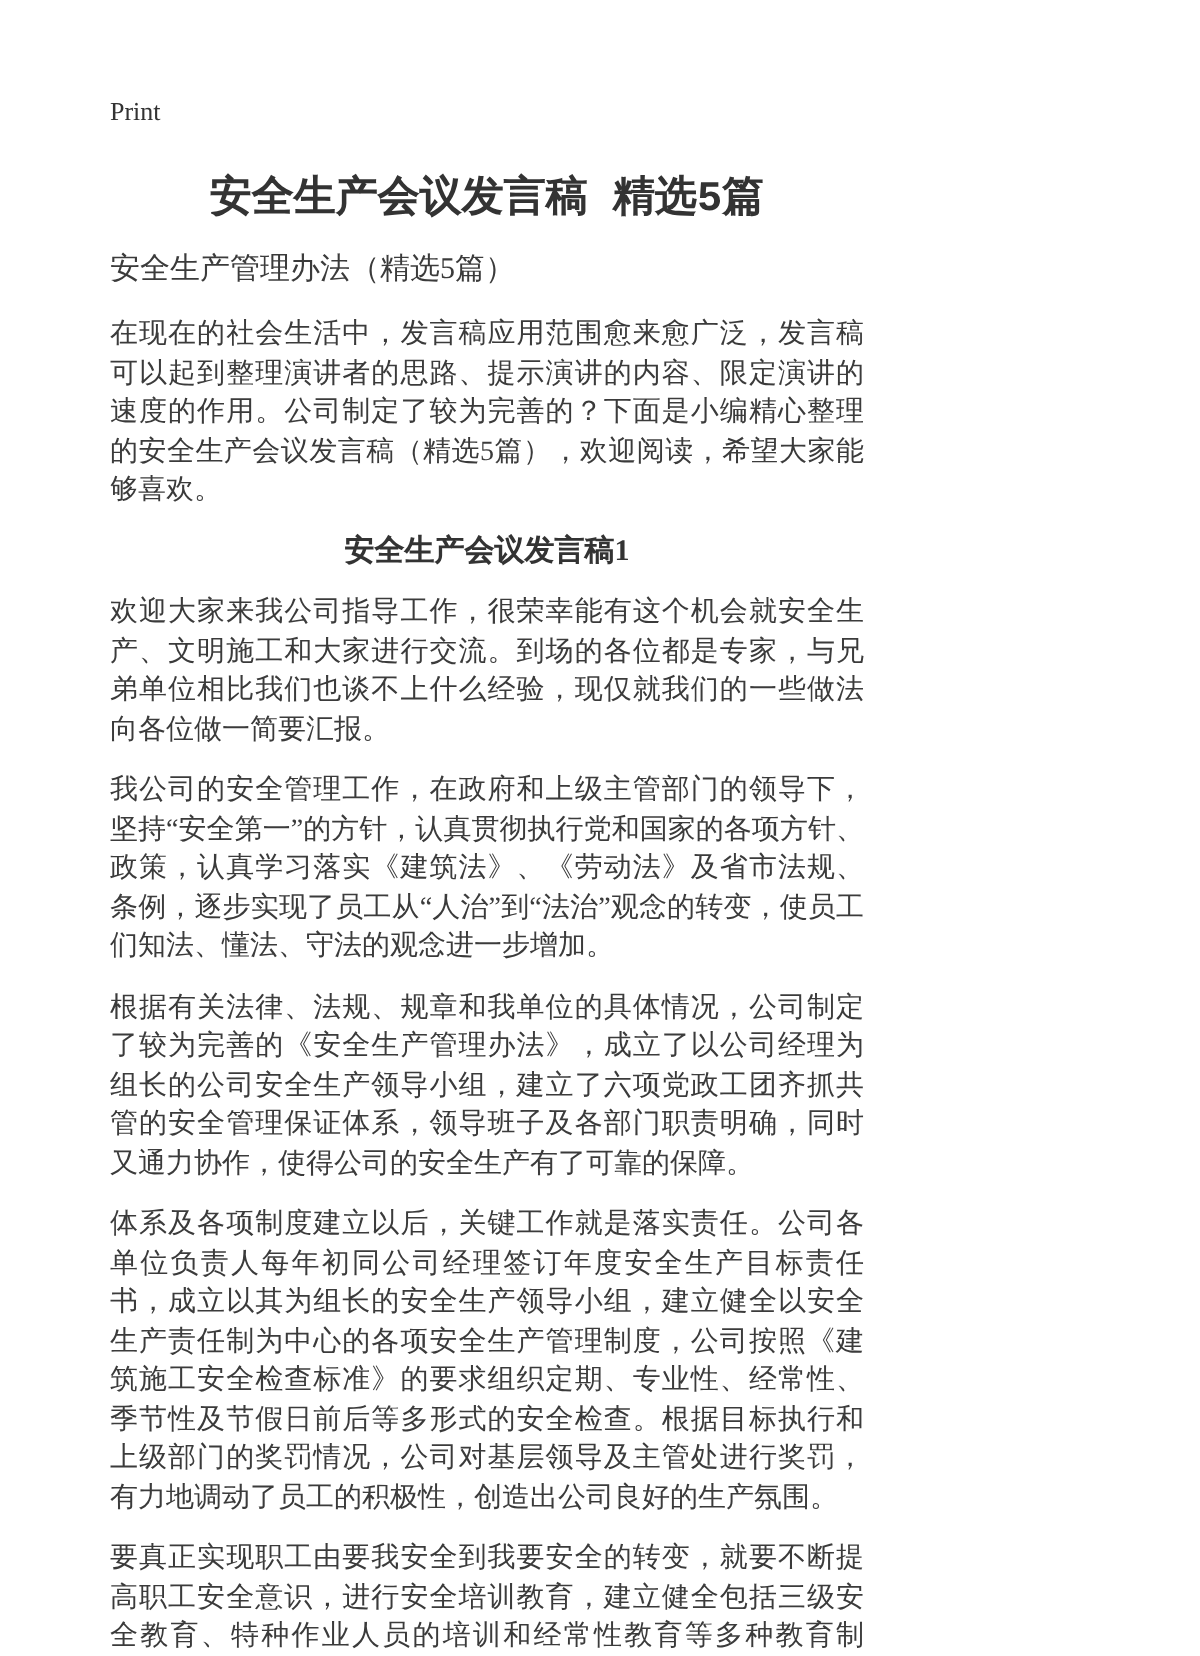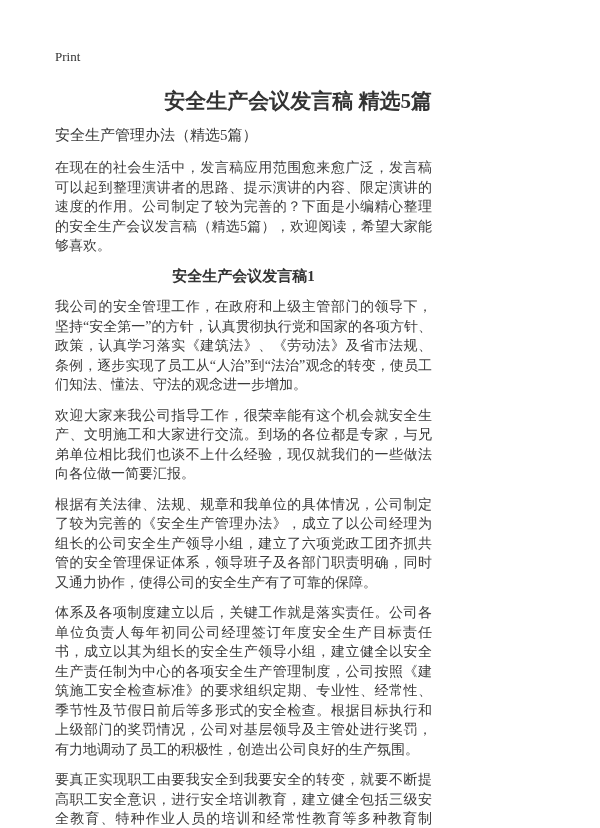--- a/index.html
+++ b/index.html
@@ -25,23 +25,24 @@
     font-size: 13px;
     line-height: 14px;
     color: #333333;
     cursor: pointer;
     display: inline-block;
   }
   .doc-title {
     font-size: 21px;
     line-height: 24px;
     font-weight: bold;
-    text-align: right;
+    text-align: center;
     color: #333333;
     margin: 24px 0 0 0;
+    font-family: Liberation Mono, monospace;
   }
   .doc-subtitle {
     font-size: 15px;
     line-height: 16px;
     margin-top: 14px;
     color: #3b3b3b;
   }
   .body-text p {
     font-size: 14px;
     line-height: 19.5px;
@@ -72,23 +73,23 @@
 
   <div class="doc-subtitle">安全生产管理办法（精选5篇）</div>
 
   <div class="body-text">
 
     <p class="first">在现在的社会生活中，发言稿应用范围愈来愈广泛，发言稿可以起到整理演讲者的思路、提示演讲的内容、限定演讲的速度的作用。公司制定了较为完善的？下面是小编精心整理的安全生产会议发言稿（精选5篇），欢迎阅读，希望大家能够喜欢。</p>
 
     <h2 class="section-heading">安全生产会议发言稿1</h2>
 
 
+    <p>欢迎大家来我公司指导工作，很荣幸能有这个机会就安全生产、文明施工和大家进行交流。到场的各位都是专家，与兄弟单位相比我们也谈不上什么经验，现仅就我们的一些做法向各位做一简要汇报。</p>
+
     <p>我公司的安全管理工作，在政府和上级主管部门的领导下，坚持“安全第一”的方针，认真贯彻执行党和国家的各项方针、政策，认真学习落实《建筑法》、《劳动法》及省市法规、条例，逐步实现了员工从“人治”到“法治”观念的转变，使员工们知法、懂法、守法的观念进一步增加。</p>
-
-    <p>欢迎大家来我公司指导工作，很荣幸能有这个机会就安全生产、文明施工和大家进行交流。到场的各位都是专家，与兄弟单位相比我们也谈不上什么经验，现仅就我们的一些做法向各位做一简要汇报。</p>
 
     <p>根据有关法律、法规、规章和我单位的具体情况，公司制定了较为完善的《安全生产管理办法》，成立了以公司经理为组长的公司安全生产领导小组，建立了六项党政工团齐抓共管的安全管理保证体系，领导班子及各部门职责明确，同时又通力协作，使得公司的安全生产有了可靠的保障。</p>
 
     <p>体系及各项制度建立以后，关键工作就是落实责任。公司各单位负责人每年初同公司经理签订年度安全生产目标责任书，成立以其为组长的安全生产领导小组，建立健全以安全生产责任制为中心的各项安全生产管理制度，公司按照《建筑施工安全检查标准》的要求组织定期、专业性、经常性、季节性及节假日前后等多形式的安全检查。根据目标执行和上级部门的奖罚情况，公司对基层领导及主管处进行奖罚，有力地调动了员工的积极性，创造出公司良好的生产氛围。</p>
 
     <p>要真正实现职工由要我安全到我要安全的转变，就要不断提高职工安全意识，进行安全培训教育，建立健全包括三级安全教育、特种作业人员的培训和经常性教育等多种教育制度。安全管理人员、安全专业人员、特殊工种持证上岗率100%，连续几年工伤事故频率控制在1‰以内，杜绝了重大伤亡事故。今年根据省建设厅各市建委的要求，公司已进行了全员安全培训，公司员工的安全意识有了很大的提高。</p>
 
   </div>
 
 </div>

